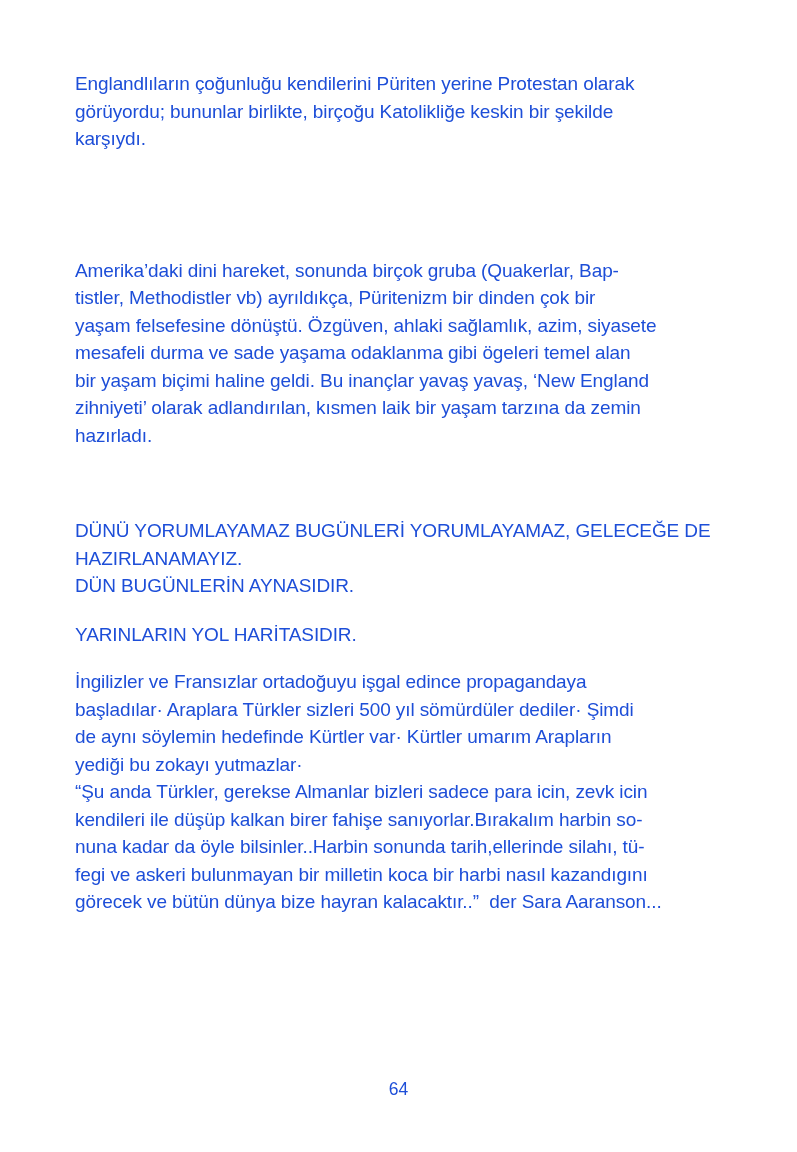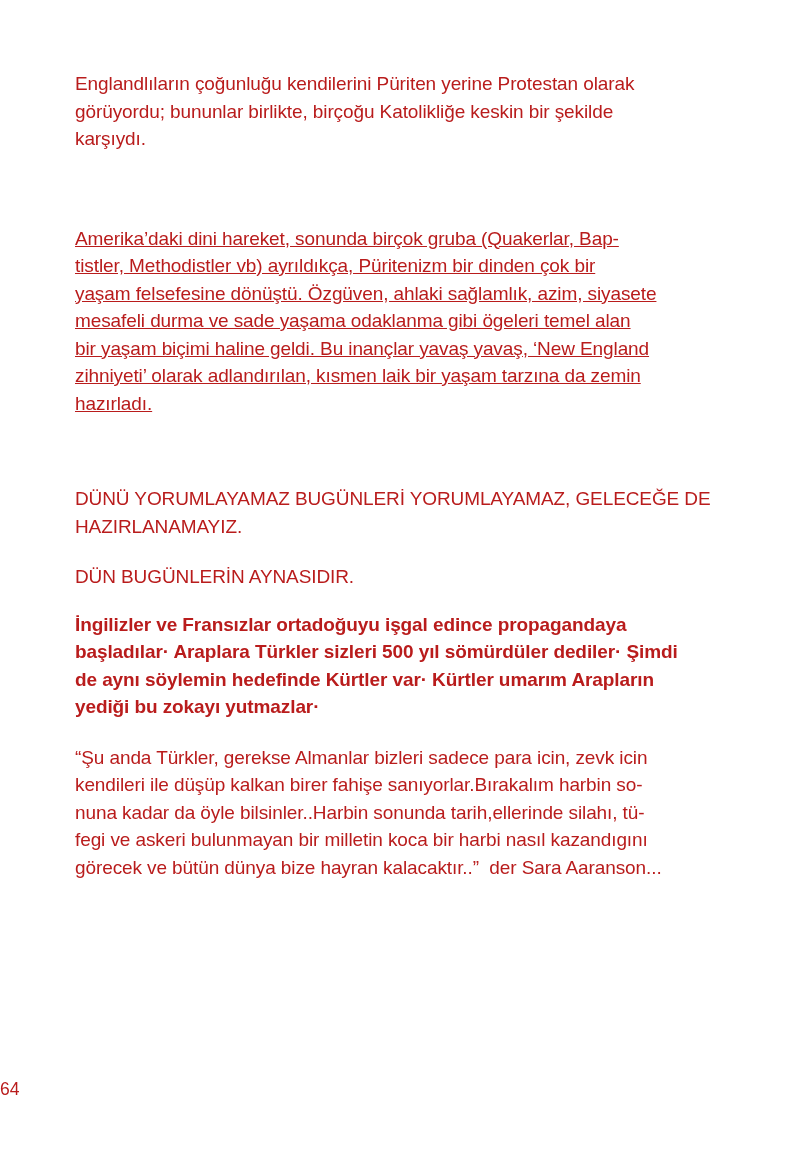--- a/index.html
+++ b/index.html
@@ -7,46 +7,46 @@
     padding: 0;
     background: #ffffff;
   }
   .page {
     position: relative;
     width: 797px;
     height: 1152px;
     background: #ffffff;
     overflow: hidden;
     font-family: "Liberation Sans", sans-serif;
-    color: #b91c1c;
+    color: #1d4ed8;
   }
   .content {
     position: absolute;
     left: 75px;
     top: 70px;
     width: 706px;
   }
   .block {
     margin: 0;
     font-size: 19px;
     line-height: 27.5px;
     white-space: pre-wrap;
     letter-spacing: -0.1px;
   }
-  .mt-72 { margin-top: 72px; text-decoration: underline; }
+  .mt-72 { margin-top: 104px; }
   .mt-68 { margin-top: 68px; }
-  .mt-23 { margin-top: 23px; }
+  .mt-23 { }
   .mt-21 { margin-top: 21px; }
-  .mt-20 { margin-top: 20px; font-weight: bold; }
+  .mt-20 { margin-top: 20px; }
   .page-number {
     position: absolute;
     top: 1077px;
     left: 0;
     width: 100%;
-    text-align: left;
+    text-align: center;
     font-size: 17.5px;
     line-height: 24px;
   }
 </style>
 </head>
 <body>
 
 <div class="page">
   <div class="content">
     <p class="block">Englandlıların çoğunluğu kendilerini Püriten yerine Protestan olarak
@@ -55,20 +55,21 @@
     <p class="block mt-72">Amerika’daki dini hareket, sonunda birçok gruba (Quakerlar, Bap-
 tistler, Methodistler vb) ayrıldıkça, Püritenizm bir dinden çok bir
 yaşam felsefesine dönüştü. Özgüven, ahlaki sağlamlık, azim, siyasete
 mesafeli durma ve sade yaşama odaklanma gibi ögeleri temel alan
 bir yaşam biçimi haline geldi. Bu inançlar yavaş yavaş, ‘New England
 zihniyeti’ olarak adlandırılan, kısmen laik bir yaşam tarzına da zemin
 hazırladı.</p>
     <p class="block mt-68">DÜNÜ YORUMLAYAMAZ BUGÜNLERİ YORUMLAYAMAZ, GELECEĞE DE
 HAZIRLANAMAYIZ.</p>
     <p class="block mt-23">DÜN BUGÜNLERİN AYNASIDIR.</p>
+    <p class="block mt-21">YARINLARIN YOL HARİTASIDIR.</p>
     <p class="block mt-20">İngilizler ve Fransızlar ortadoğuyu işgal edince propagandaya
 başladılar· Araplara Türkler sizleri 500 yıl sömürdüler dediler· Şimdi
 de aynı söylemin hedefinde Kürtler var· Kürtler umarım Arapların
 yediği bu zokayı yutmazlar·</p>
     <p class="block mt-23">“Şu anda Türkler, gerekse Almanlar bizleri sadece para icin, zevk icin
 kendileri ile düşüp kalkan birer fahişe sanıyorlar.Bırakalım harbin so-
 nuna kadar da öyle bilsinler..Harbin sonunda tarih,ellerinde silahı, tü-
 fegi ve askeri bulunmayan bir milletin koca bir harbi nasıl kazandıgını
 görecek ve bütün dünya bize hayran kalacaktır..”  der Sara Aaranson...</p>
   </div>

